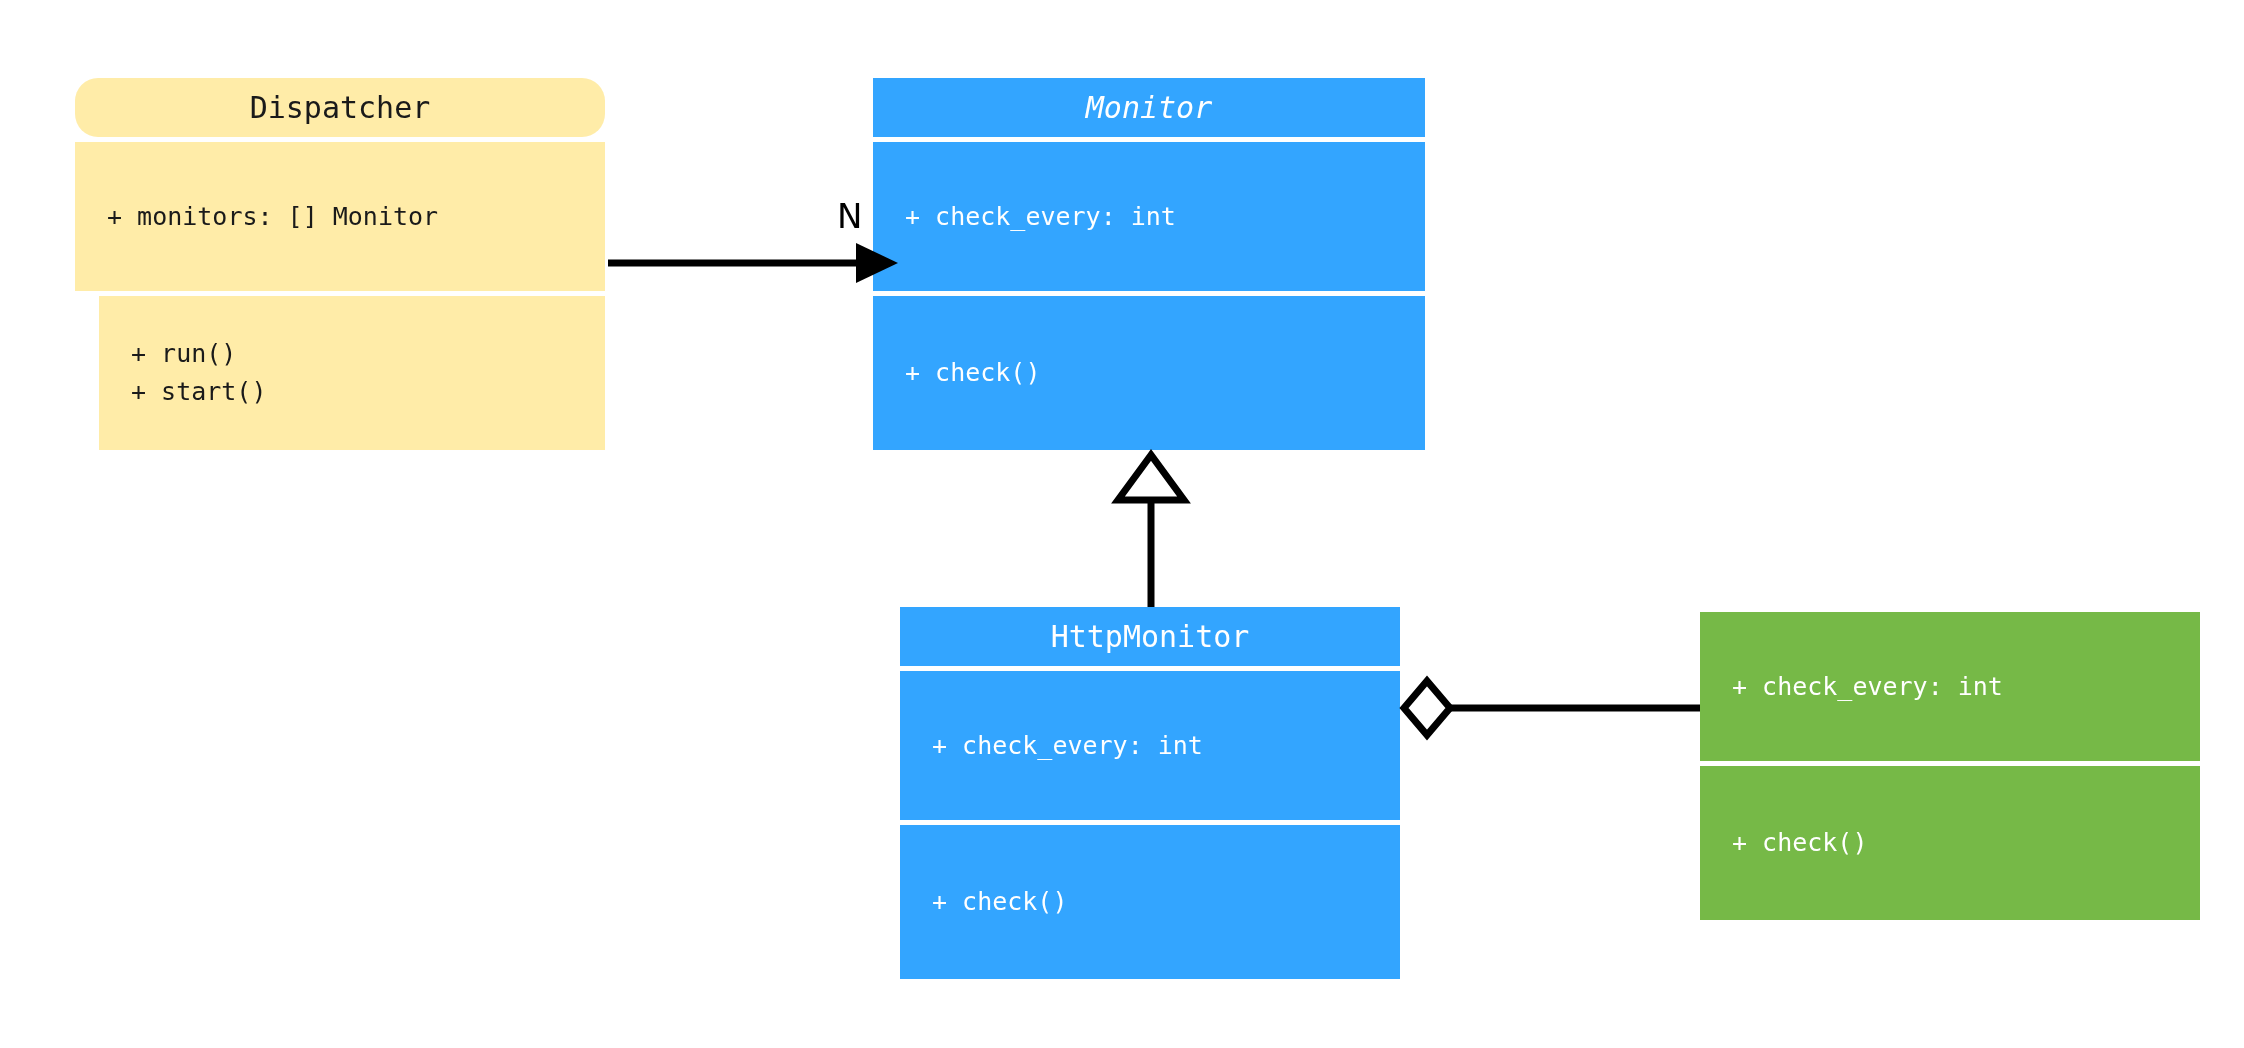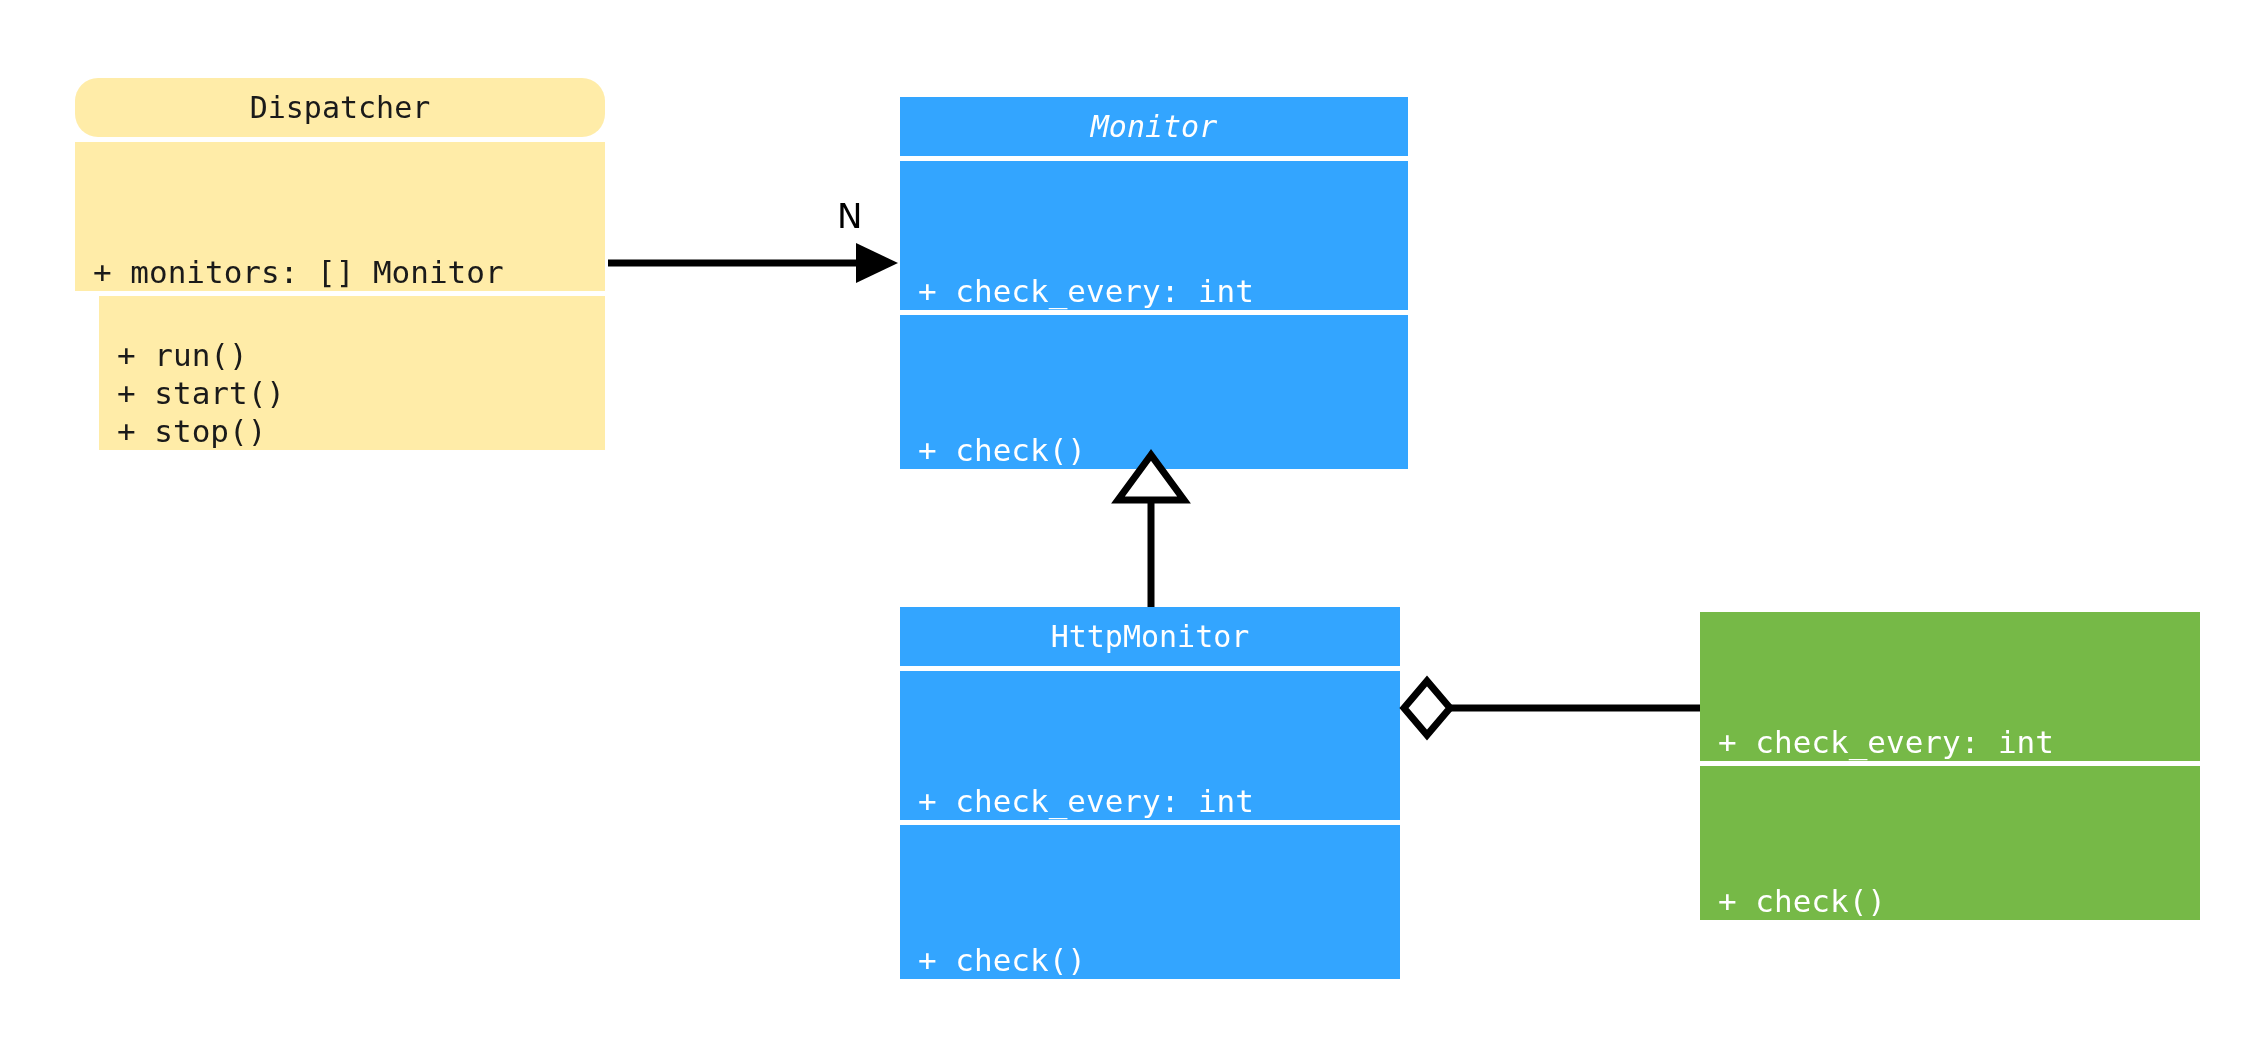--- a/index.html
+++ b/index.html
@@ -39,23 +39,23 @@
     letter-spacing: 0px;
     white-space: nowrap;
   }
   .uml-title-row.abstract .uml-class-name {
     font-style: italic;
   }
   .uml-attrs,
   .uml-methods {
     display: flex;
     flex-direction: column;
-    justify-content: flex-end;
-    padding-left: 18px;
-    font-size: 31px;
+    justify-content: center;
+    padding-left: 32px;
+    font-size: 25px;
     line-height: 38px;
   }
   .uml-member {
     white-space: pre;
   }
   .compartment-gap {
     height: 5px;
     background: #ffffff;
     flex: 0 0 auto;
   }
@@ -102,25 +102,24 @@
       <span class="uml-class-name">Dispatcher</span>
     </div>
     <div class="compartment-gap"></div>
     <div class="uml-compartment uml-attrs" style="height:149px;">
       <span class="uml-member">+ monitors: [] Monitor</span>
     </div>
     <div class="compartment-gap"></div>
     <div class="uml-compartment uml-methods" style="height:154px;margin-left:24px;">
       <span class="uml-member">+ run()</span>
       <span class="uml-member">+ start()</span>
-      <span class="uml-member">+ stop()</span>
     </div>
   </div>
 
-  <div class="uml-class" id="class-monitor" style="left:900px; top:78px; width:508px; height:372px;margin-top:19px; --fill:#33a5ff; --ink:#ffffff;">
+  <div class="uml-class" id="class-monitor" style="left:873px; top:78px; width:552px; height:372px; --fill:#33a5ff; --ink:#ffffff;">
     <div class="uml-compartment uml-title-row abstract" style="height:59px;">
       <span class="uml-class-name">Monitor</span>
     </div>
     <div class="compartment-gap"></div>
     <div class="uml-compartment uml-attrs" style="height:149px;">
       <span class="uml-member">+ check_every: int</span>
     </div>
     <div class="compartment-gap"></div>
     <div class="uml-compartment uml-methods" style="height:154px;">
       <span class="uml-member">+ check()</span>

